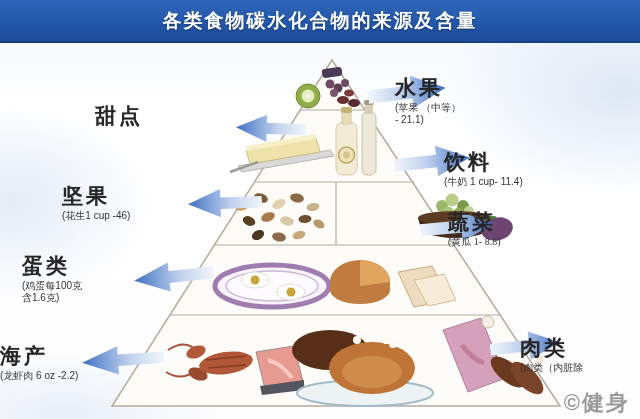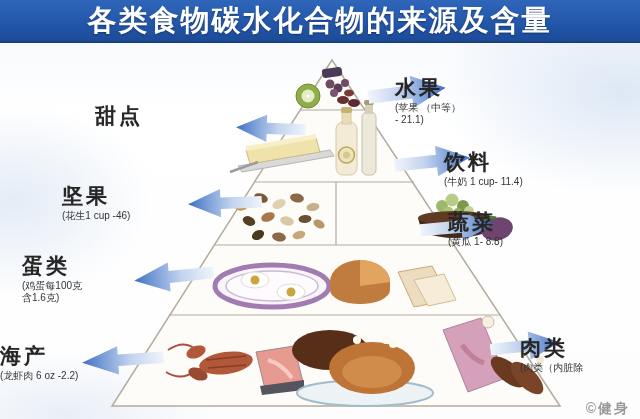--- a/index.html
+++ b/index.html
@@ -13,21 +13,21 @@
       linear-gradient(180deg,#f2f6fb 0%,#ffffff 26%,#fdfdfe 100%);
   }
   
   .titlebar{
     position:absolute;left:0;top:0;width:640px;height:41px;
     background:linear-gradient(180deg,#2f66b9 0%,#2457aa 55%,#1c4b98 100%);
     border-bottom:2px solid #16407f;
     display:flex;align-items:center;justify-content:center;
   }
   .titlebar h1{
-    margin:0;color:#ffffff;font-size:29px;font-weight:bold;letter-spacing:2px;
+    margin:0;color:#ffffff;font-size:19px;font-weight:bold;letter-spacing:2px;
     text-shadow:0 1px 2px rgba(0,0,0,.35);
   }
   
   .pyr{position:absolute;left:0;top:0;width:640px;height:419px;pointer-events:none;}
   
   .arrow{position:absolute;}
   .arrow.r{
     background:linear-gradient(90deg,#f0f5fc 0%,#c3d4ee 40%,#7fa1d9 72%,#3e6ec3 100%);
     clip-path:polygon(0 32%,56% 32%,56% 6%,100% 50%,56% 94%,56% 68%,0 68%);
   }
@@ -36,21 +36,21 @@
     clip-path:polygon(100% 32%,44% 32%,44% 6%,0 50%,44% 94%,44% 68%,100% 68%);
   }
   
   .label{position:absolute;text-align:left;line-height:1.15;}
   .label .nm{font-size:21px;font-weight:bold;color:#262626;letter-spacing:3px;
     text-shadow:0 0 1px rgba(0,0,0,.25);}
   .label .dt{font-size:10px;color:#343434;margin-top:2px;white-space:nowrap;}
   .label .dt2{font-size:10px;color:#343434;white-space:nowrap;}
   
   .watermark{
-    position:absolute;right:10px;bottom:1px;font-size:14px;font-weight:bold;
+    position:absolute;right:10px;bottom:1px;font-size:22px;font-weight:bold;
     color:#4a4a4a;opacity:.55;letter-spacing:2px;
   }
 </style>
 </head>
 <body>
 
 <div class="stage">
 
   <svg class="pyr" viewBox="0 0 640 419">
 
@@ -191,21 +191,21 @@
 
   <div class="label" style="left:395px;top:76px;width:150px;">
     <div class="nm">水果</div>
     <div class="dt">(苹果 （中等）</div>
     <div class="dt2">- 21.1)</div>
   </div>
   <div class="label" style="left:444px;top:150px;width:152px;">
     <div class="nm">饮料</div>
     <div class="dt">(牛奶 1 cup- 11.4)</div>
   </div>
-  <div class="label" style="left:448px;top:210px;width:150px;">
+  <div class="label" style="left:448px;top:210px;width:150px;font-family:Liberation Serif, serif;">
     <div class="nm">蔬菜</div>
     <div class="dt">(黄瓜 1- 8.8)</div>
   </div>
   <div class="label" style="left:520px;top:336px;width:118px;">
     <div class="nm">肉类</div>
     <div class="dt">(肉类（内脏除</div>
   </div>
 
   <div class="titlebar">
     <h1>各类食物碳水化合物的来源及含量</h1>

